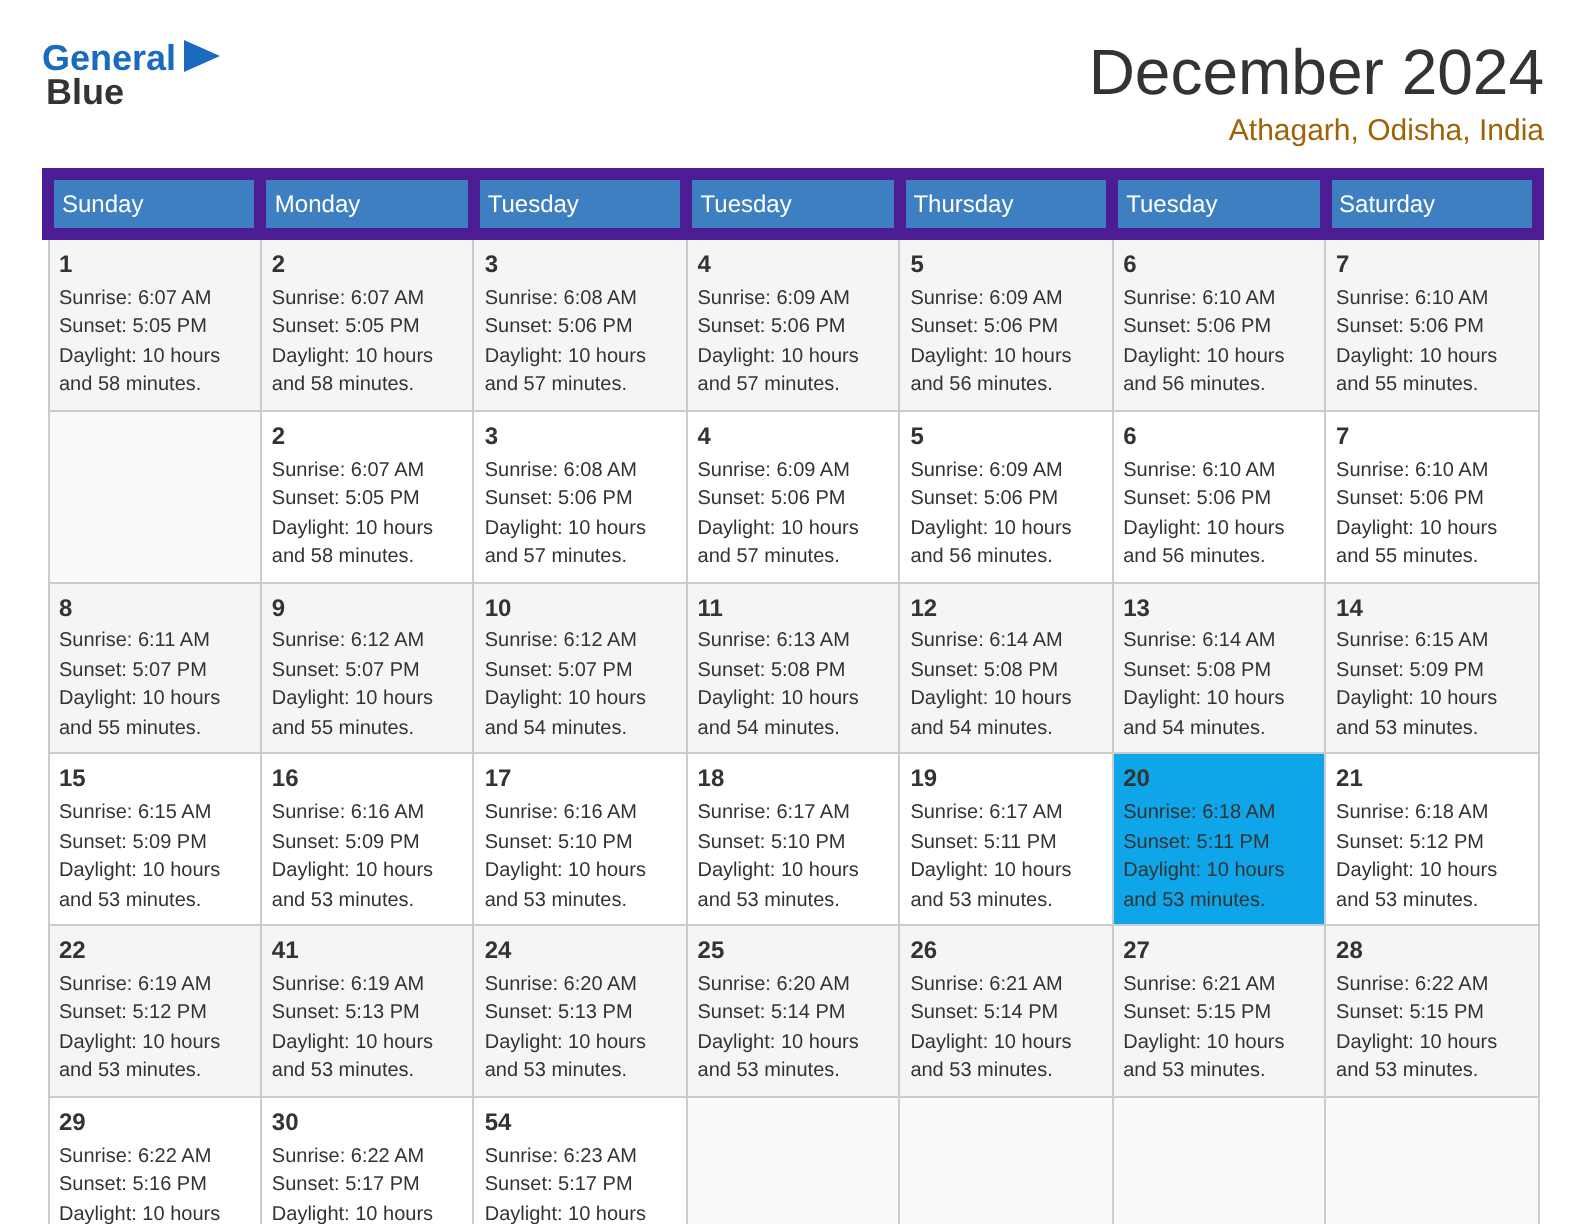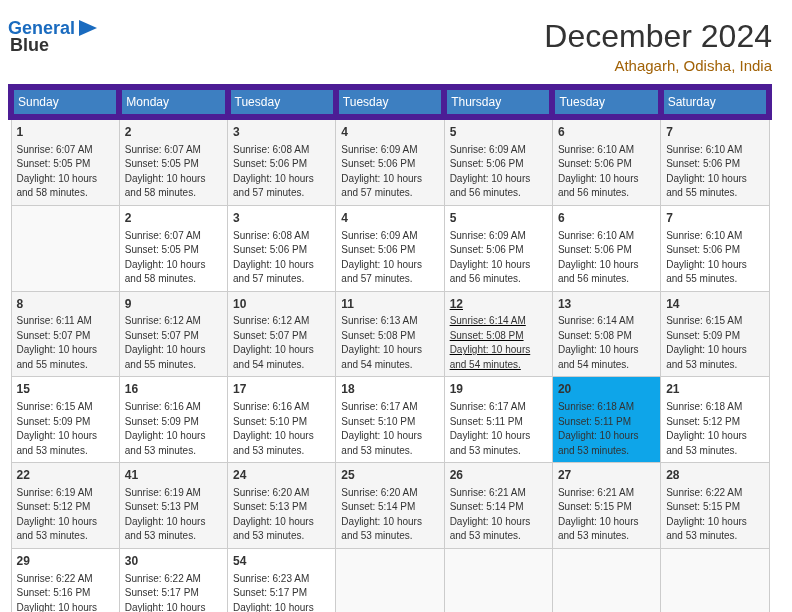--- a/index.html
+++ b/index.html
@@ -6,21 +6,21 @@
     body {
       font-family: Arial, sans-serif;
       background: #fff;
       width: 792px;
       height: 612px;
       overflow: hidden;
     }
     .page {
       width: 792px;
       height: 612px;
-      padding: 18px 20px 10px 8px;
+      padding: 18px 20px 10px 21px;
       display: flex;
       flex-direction: column;
     }
     .header {
       display: flex;
       justify-content: space-between;
       align-items: flex-start;
       margin-bottom: 10px;
     }
     .logo {
@@ -194,21 +194,21 @@
             <div class="day-info">Sunrise: 6:12 AM<br>Sunset: 5:07 PM<br>Daylight: 10 hours<br>and 55 minutes.</div>
           </td>
           <td style="background-color: rgb(245, 245, 245);">
             <span class="day-num">10</span>
             <div class="day-info">Sunrise: 6:12 AM<br>Sunset: 5:07 PM<br>Daylight: 10 hours<br>and 54 minutes.</div>
           </td>
           <td style="background-color: rgb(245, 245, 245);">
             <span class="day-num">11</span>
             <div class="day-info">Sunrise: 6:13 AM<br>Sunset: 5:08 PM<br>Daylight: 10 hours<br>and 54 minutes.</div>
           </td>
-          <td style="background-color: rgb(245, 245, 245); text-decoration: underline;">
+          <td style="background-color: rgb(245, 245, 245);">
             <span class="day-num">12</span>
             <div class="day-info">Sunrise: 6:14 AM<br>Sunset: 5:08 PM<br>Daylight: 10 hours<br>and 54 minutes.</div>
           </td>
           <td style="background-color: rgb(245, 245, 245);">
             <span class="day-num">13</span>
             <div class="day-info">Sunrise: 6:14 AM<br>Sunset: 5:08 PM<br>Daylight: 10 hours<br>and 54 minutes.</div>
           </td>
           <td style="background-color: rgb(245, 245, 245);">
             <span class="day-num">14</span>
             <div class="day-info">Sunrise: 6:15 AM<br>Sunset: 5:09 PM<br>Daylight: 10 hours<br>and 53 minutes.</div>

